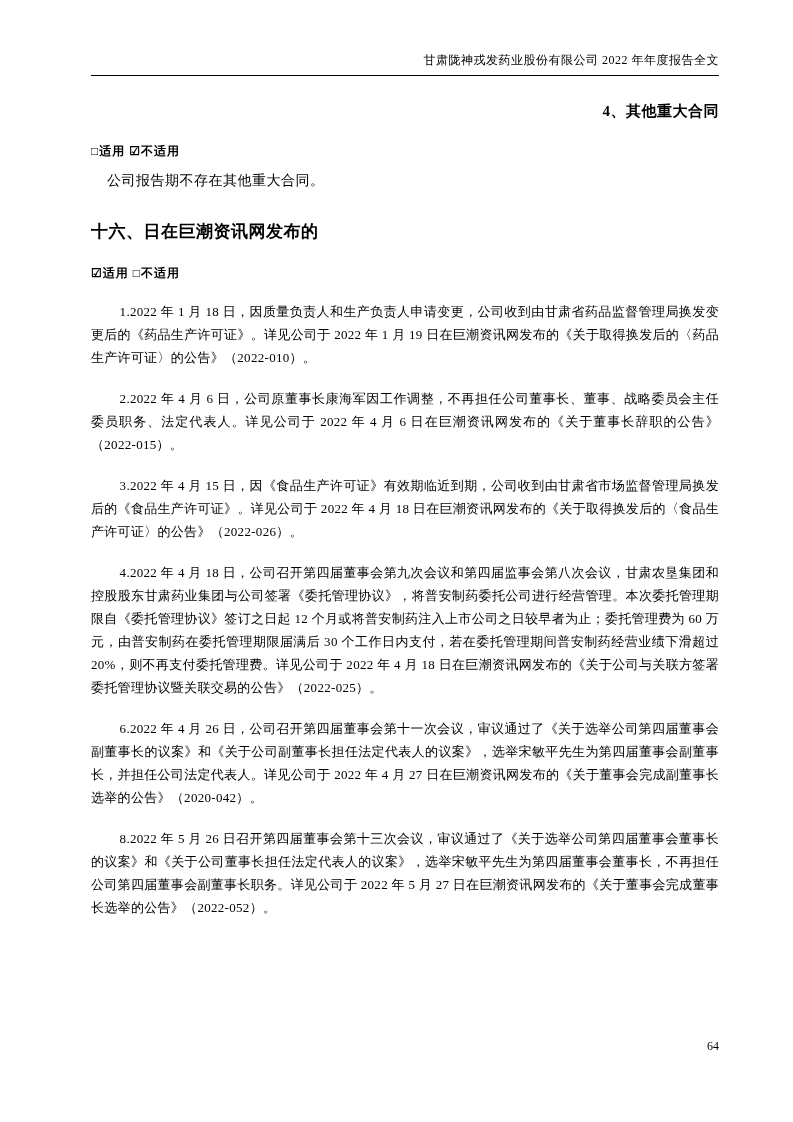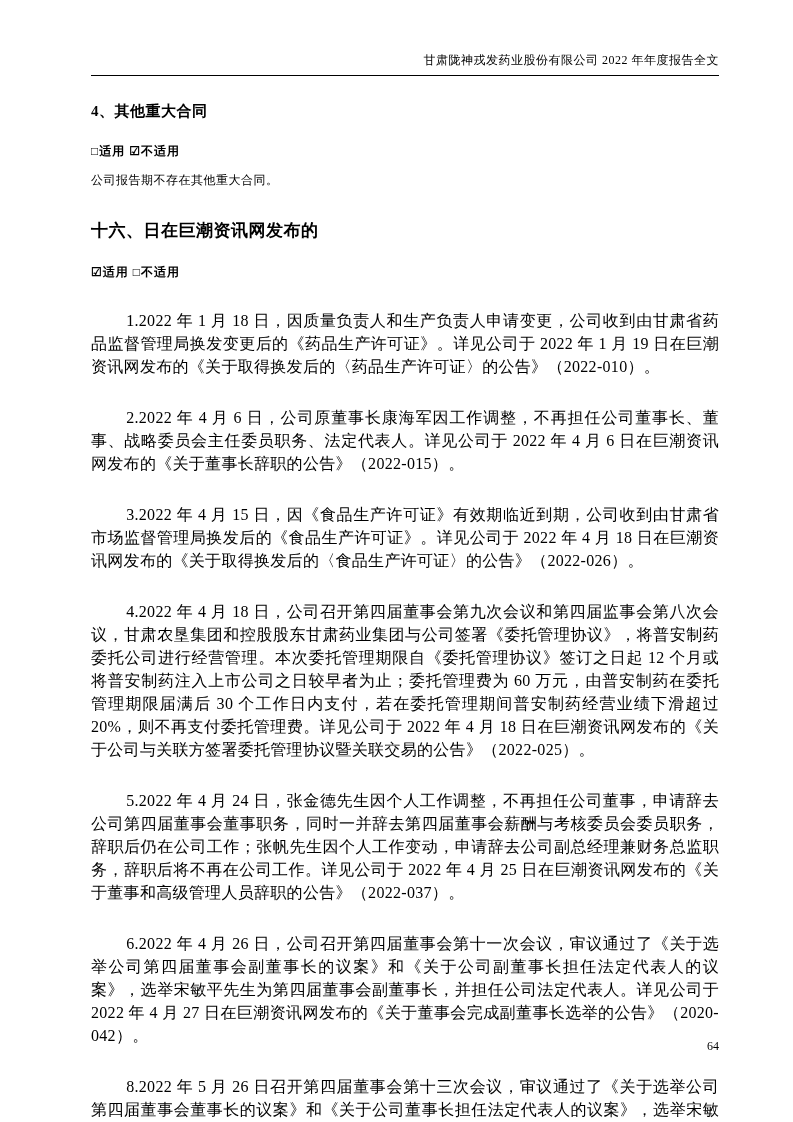--- a/index.html
+++ b/index.html
@@ -29,47 +29,49 @@
   .header-rule {
     border: none;
     border-top: 1.5px solid #000000;
     margin: 0 0 0 0;
   }
   .h-small {
     font-size: 15px;
     font-weight: bold;
     margin-top: 26px;
     letter-spacing: 0.5px;
+    text-align: right;
   }
   .applicability {
     font-size: 12px;
     margin-top: 22px;
     letter-spacing: 1px;
     font-weight: bold;
   }
   .plain-line {
-    font-size: 12px;
+    font-size: 14px;
     margin-top: 12px;
     letter-spacing: 0.5px;
+    margin-left: 16px;
   }
   .h-large {
     font-size: 17px;
     font-weight: bold;
     margin-top: 30px;
     letter-spacing: 0.5px;
   }
   .paragraphs {
     margin-top: 6px;
   }
   .paragraphs p {
-    font-size: 16px;
+    font-size: 13px;
     line-height: 23px;
     text-align: justify;
     text-indent: 2.2em;
-    margin-top: 28px;
+    margin-top: 18px;
     letter-spacing: 0.3px;
   }
   .page-number {
     position: absolute;
     right: 74px;
     bottom: 68px;
     font-size: 12px;
   }
 </style>
 </head>
@@ -89,21 +91,20 @@
 
     <div class="h-large">十六、日在巨潮资讯网发布的</div>
 
     <div class="applicability">☑适用 □不适用</div>
 
     <div class="paragraphs">
       <p>1.2022 年 1 月 18 日，因质量负责人和生产负责人申请变更，公司收到由甘肃省药品监督管理局换发变更后的《药品生产许可证》。详见公司于 2022 年 1 月 19 日在巨潮资讯网发布的《关于取得换发后的〈药品生产许可证〉的公告》（2022-010）。</p>
       <p>2.2022 年 4 月 6 日，公司原董事长康海军因工作调整，不再担任公司董事长、董事、战略委员会主任委员职务、法定代表人。详见公司于 2022 年 4 月 6 日在巨潮资讯网发布的《关于董事长辞职的公告》（2022-015）。</p>
       <p>3.2022 年 4 月 15 日，因《食品生产许可证》有效期临近到期，公司收到由甘肃省市场监督管理局换发后的《食品生产许可证》。详见公司于 2022 年 4 月 18 日在巨潮资讯网发布的《关于取得换发后的〈食品生产许可证〉的公告》（2022-026）。</p>
       <p>4.2022 年 4 月 18 日，公司召开第四届董事会第九次会议和第四届监事会第八次会议，甘肃农垦集团和控股股东甘肃药业集团与公司签署《委托管理协议》，将普安制药委托公司进行经营管理。本次委托管理期限自《委托管理协议》签订之日起 12 个月或将普安制药注入上市公司之日较早者为止；委托管理费为 60 万元，由普安制药在委托管理期限届满后 30 个工作日内支付，若在委托管理期间普安制药经营业绩下滑超过 20%，则不再支付委托管理费。详见公司于 2022 年 4 月 18 日在巨潮资讯网发布的《关于公司与关联方签署委托管理协议暨关联交易的公告》（2022-025）。</p>
-      <p>5.2022 年 4 月 24 日，张金德先生因个人工作调整，不再担任公司董事，申请辞去公司第四届董事会董事职务，同时一并辞去第四届董事会薪酬与考核委员会委员职务，辞职后仍在公司工作；张帆先生因个人工作变动，申请辞去公司副总经理兼财务总监职务，辞职后将不再在公司工作。详见公司于 2022 年 4 月 25 日在巨潮资讯网发布的《关于董事和高级管理人员辞职的公告》（2022-037）。</p>
       <p>6.2022 年 4 月 26 日，公司召开第四届董事会第十一次会议，审议通过了《关于选举公司第四届董事会副董事长的议案》和《关于公司副董事长担任法定代表人的议案》，选举宋敏平先生为第四届董事会副董事长，并担任公司法定代表人。详见公司于 2022 年 4 月 27 日在巨潮资讯网发布的《关于董事会完成副董事长选举的公告》（2020-042）。</p>
       <p>8.2022 年 5 月 26 日召开第四届董事会第十三次会议，审议通过了《关于选举公司第四届董事会董事长的议案》和《关于公司董事长担任法定代表人的议案》，选举宋敏平先生为第四届董事会董事长，不再担任公司第四届董事会副董事长职务。详见公司于 2022 年 5 月 27 日在巨潮资讯网发布的《关于董事会完成董事长选举的公告》（2022-052）。</p>
     </div>
 
   </div>
 
   <div class="page-number">64</div>
 </div>
 
 </body></html>

